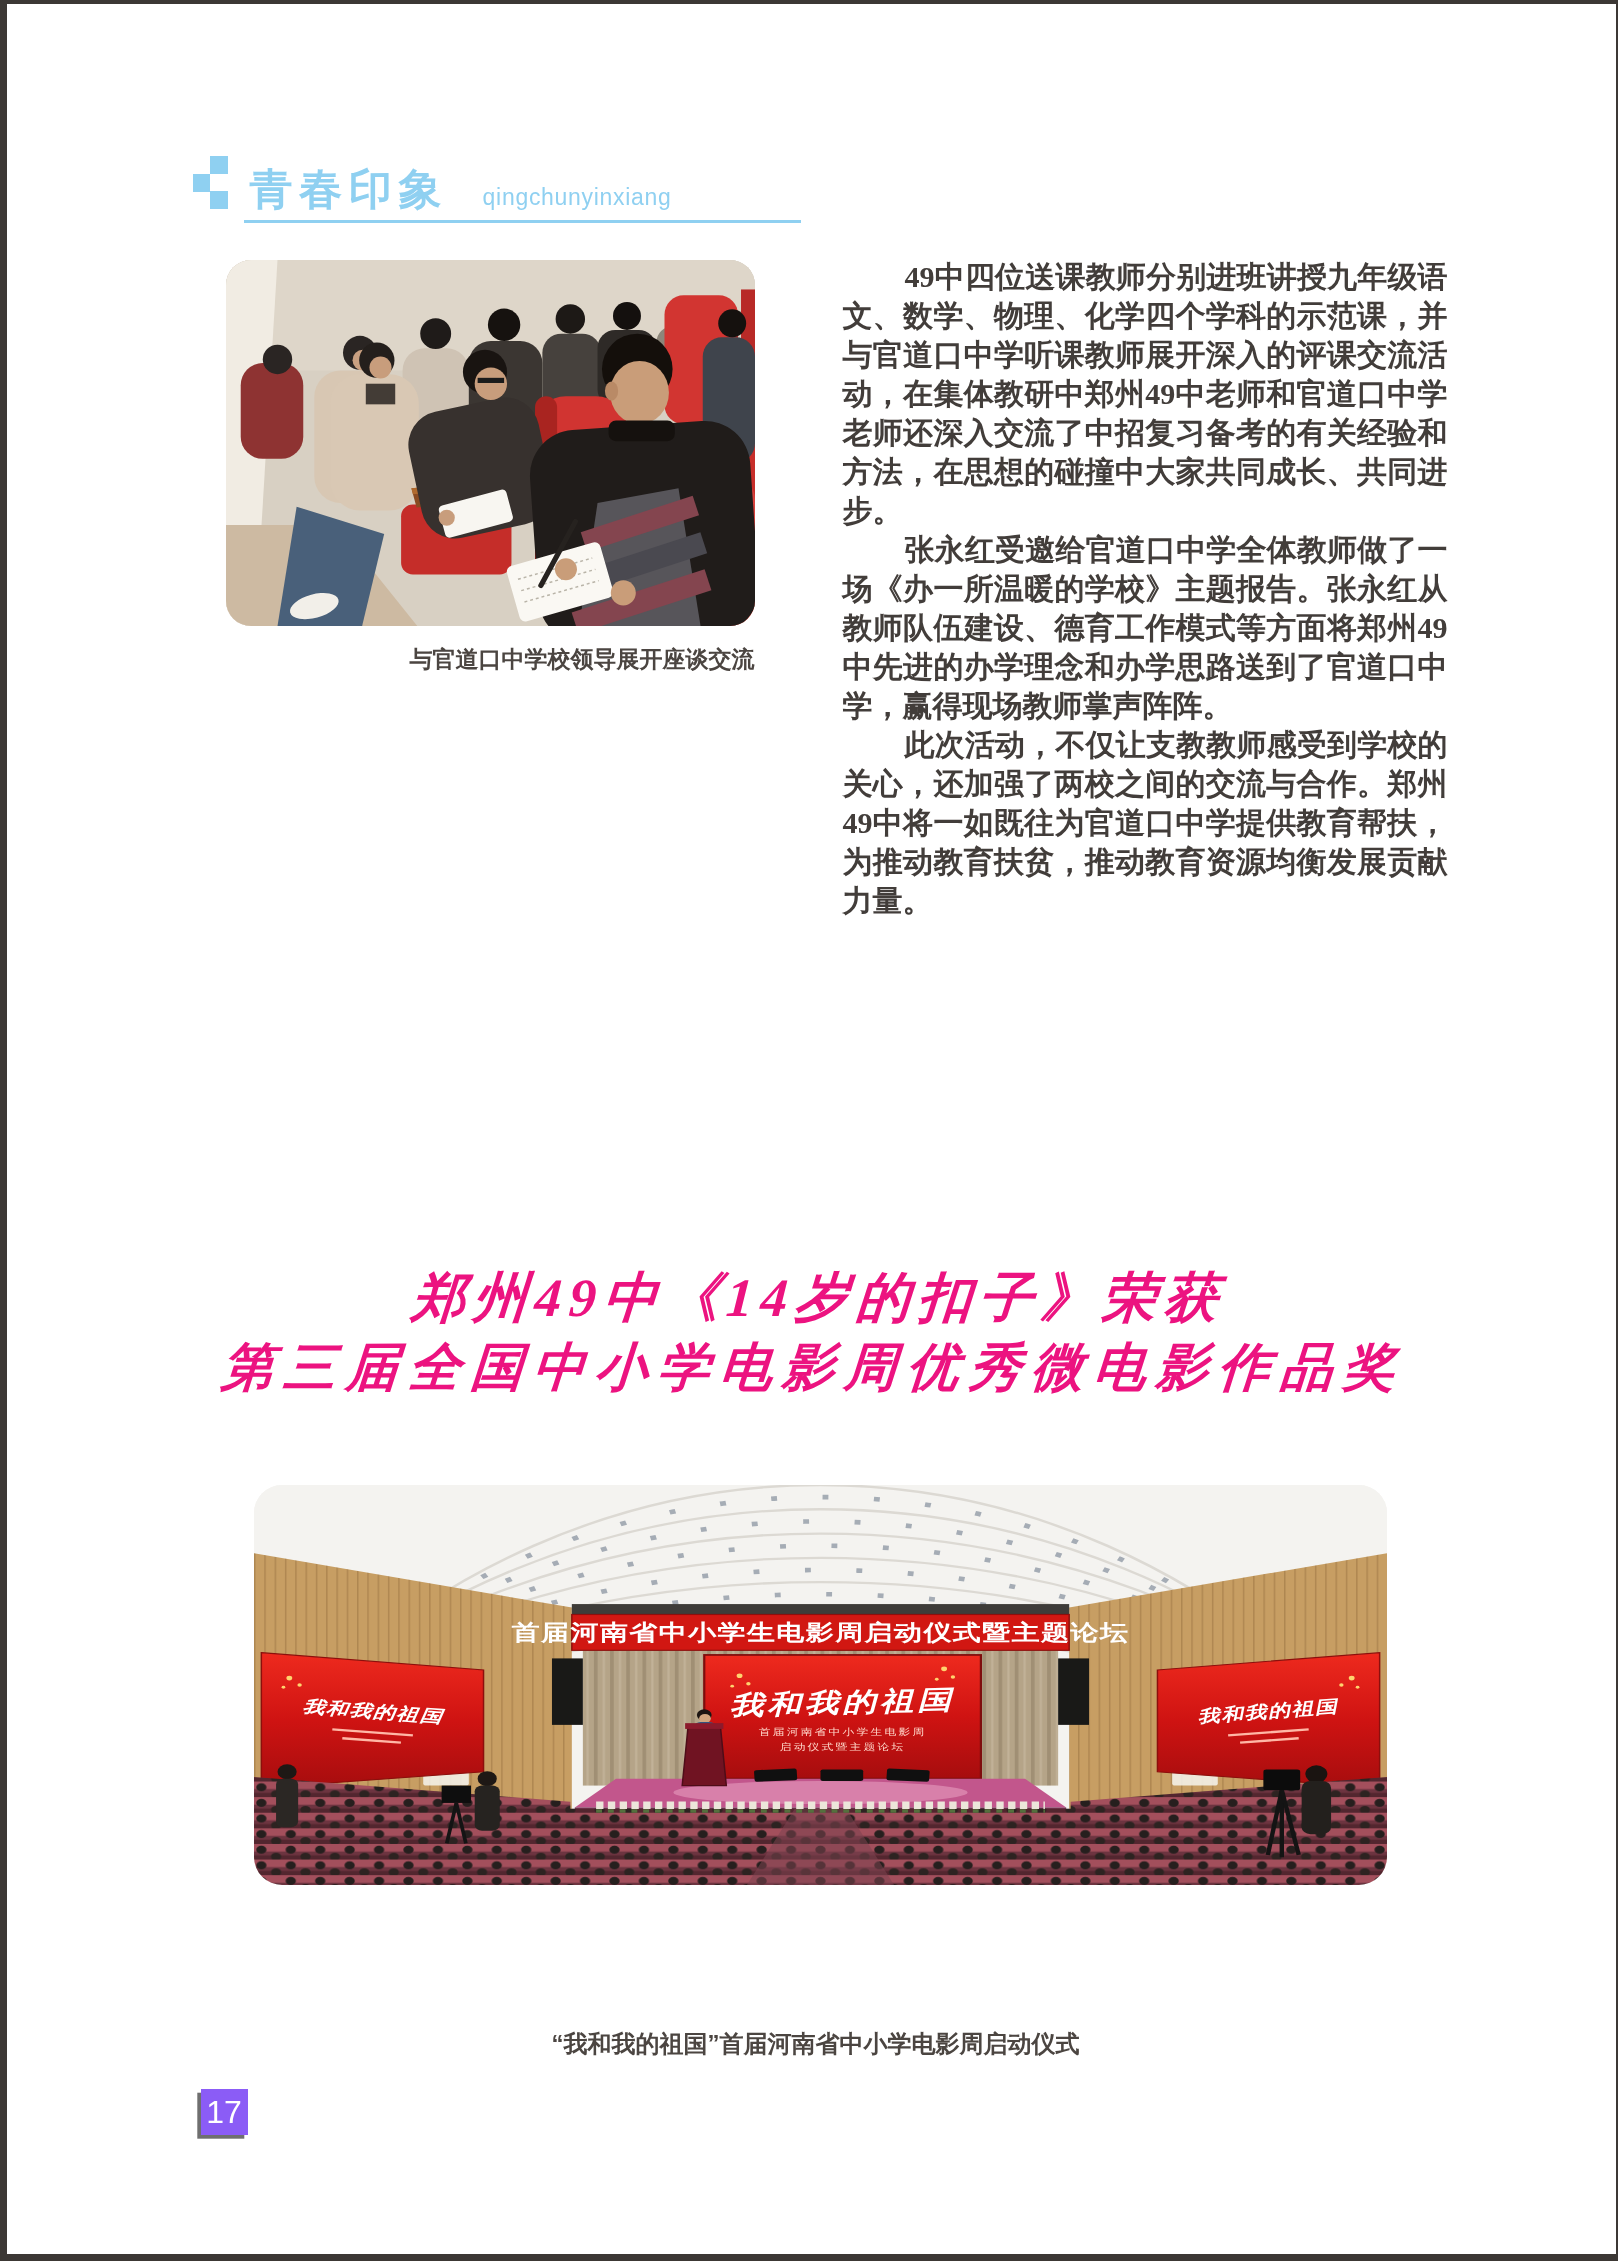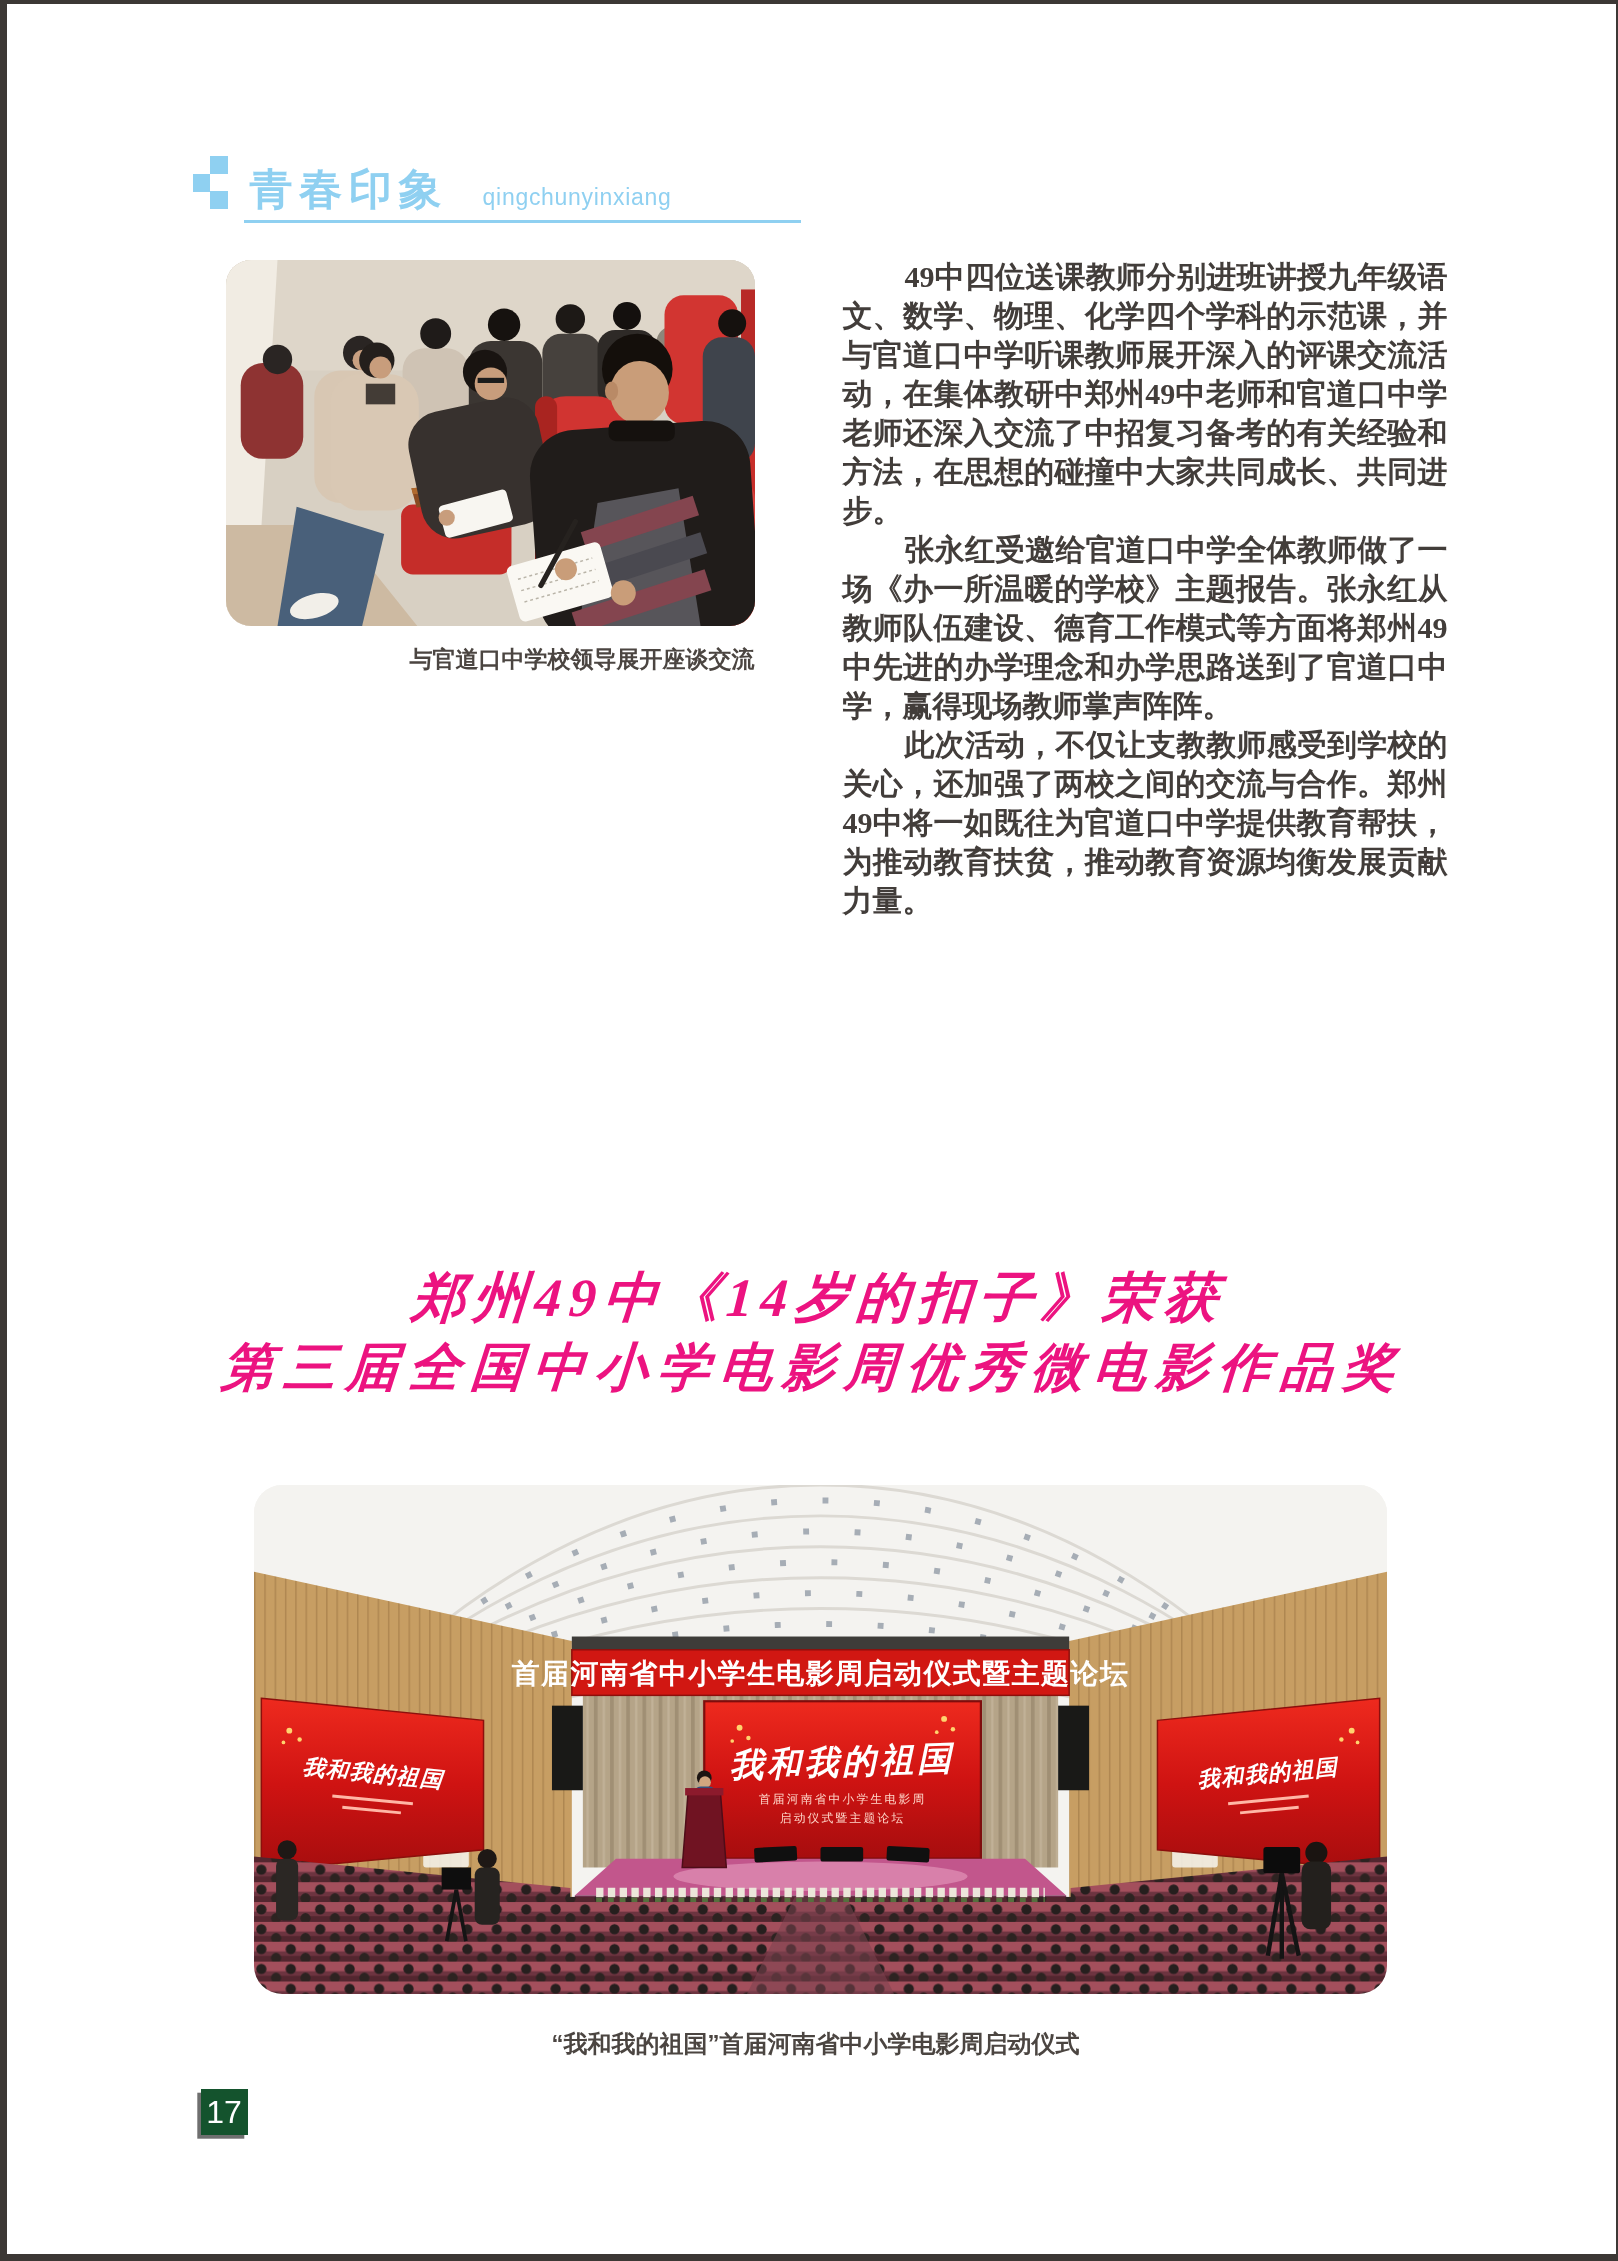--- a/index.html
+++ b/index.html
@@ -10,21 +10,21 @@
   
   .logo-squares{left:186px;top:152px;width:35px;height:53px;}
   .logo-squares .sq{position:absolute;width:17.7px;height:17.7px;background:#8FD0F1;}
   .sq1{left:17.7px;top:0;} .sq2{left:0;top:17.7px;} .sq3{left:17.7px;top:35px;}
   .logo-title{left:243px;top:157px;font-size:43px;font-weight:bold;color:#8FD0F1;letter-spacing:6.6px;text-align:right;}
   .logo-pinyin{left:476px;top:180px;font-size:23px;color:#8FD0F1;letter-spacing:0.7px;}
   .logo-underline{left:237px;top:216px;width:557px;height:2.9px;background:#8FD0F1;}
 
   
   .photo1{left:219px;top:256px;width:529px;height:366px;border-radius:25px;overflow:hidden;background:#d8d0c3;}
-  .photo2{left:247px;top:1481px;width:1133px;height:509px;border-radius:28px;overflow:hidden;background:#f4f3f0;}
+  .photo2{left:247px;top:1481px;width:1133px;height:400px;border-radius:28px;overflow:hidden;background:#f4f3f0;}
   .photo1 svg,.photo2 svg{display:block;width:100%;height:100%;}
 
   .caption{font-weight:700;color:#4b4541;}
   .caption1{left:219px;top:640px;width:529px;text-align:right;font-size:23px;}
   .caption2{left:0;top:2024px;width:1618px;text-align:center;font-size:24px;}
 
   
   .col{width:605px;color:#423d3a;font-family:"Liberation Serif","DejaVu Serif",serif;}
   .col p{margin:0;font-size:30px;line-height:39px;text-align:justify;}
   .col p.ind{text-indent:62px;font-weight:bold;}
@@ -32,21 +32,21 @@
   .col-right{left:836px;top:253px;}
 
   
   .award{left:0;top:1260px;width:1618px;text-align:center;color:#EC1380;
          font-family:"Liberation Serif","DejaVu Serif",serif;font-weight:bold;font-style:italic;
          transform:skewX(-4deg);}
   .award .l1{font-size:54px;letter-spacing:7.4px;line-height:68px;}
   .award .l2{font-size:52px;letter-spacing:10.3px;line-height:71px;}
 
   
-  .badge{left:194px;top:2085px;width:47px;height:46px;background:#14532d;box-shadow:-3.7px 3.7px 0 #6f6f6f;
+  .badge{left:194px;top:2085px;width:47px;height:46px;background:#8b5cf6;box-shadow:-3.7px 3.7px 0 #6f6f6f;
          color:#ffffff;font-size:32px;display:flex;align-items:center;justify-content:center;}
 </style>
 </head>
 <body>
 
 <div class="frame">
 <div class="page">
 
   <div class="abs logo-squares">
     <div class="sq sq1"></div>

